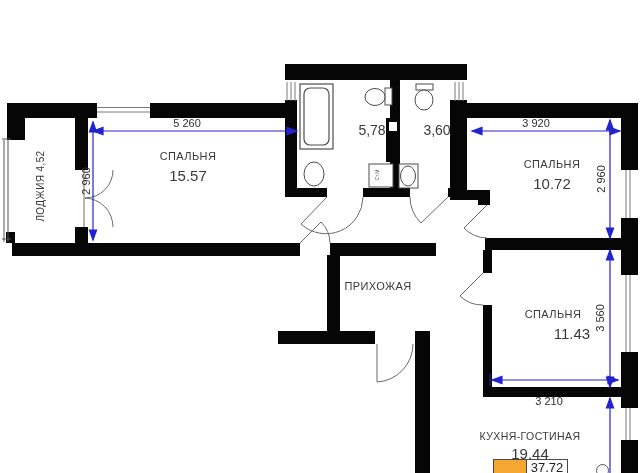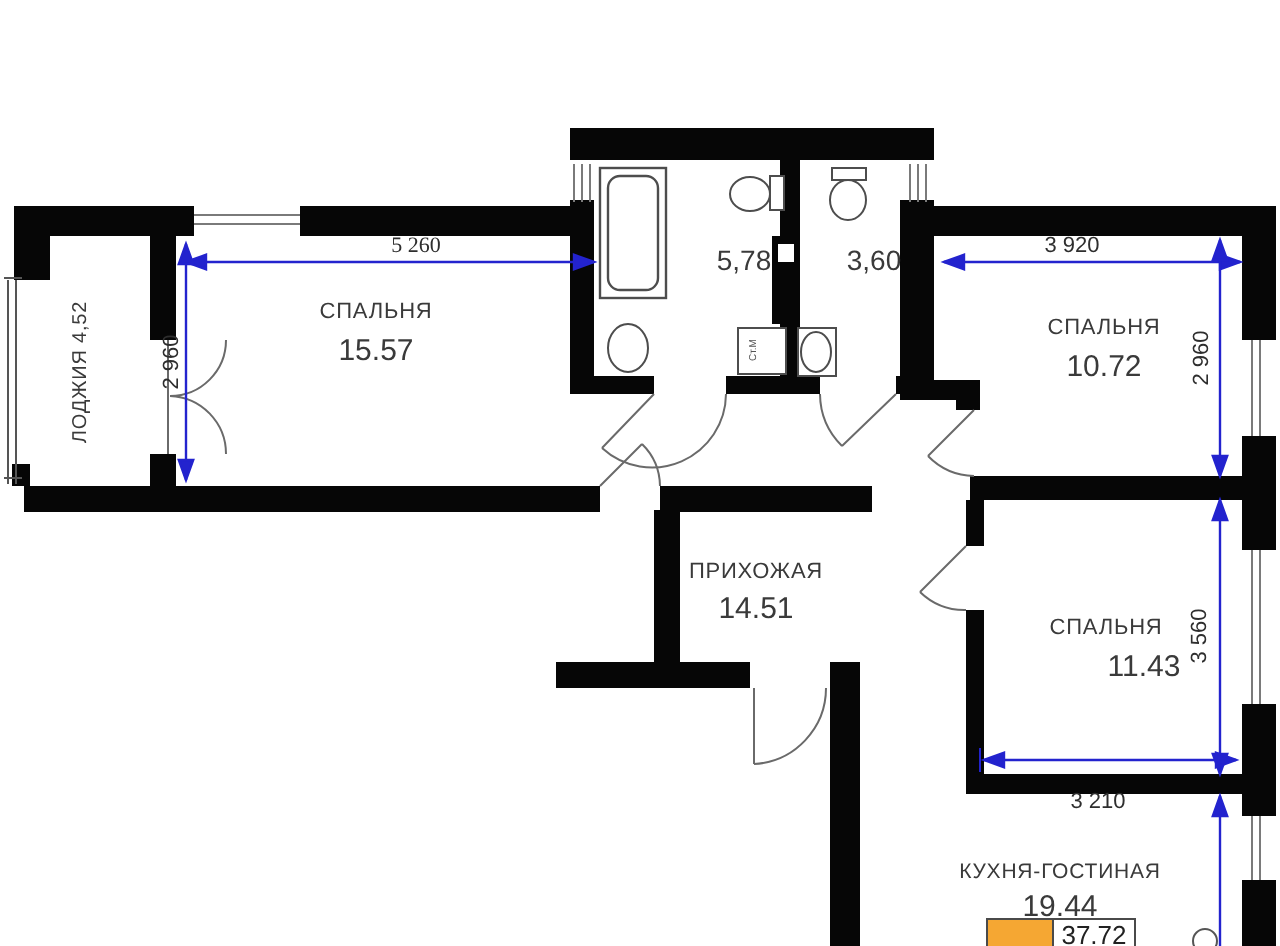--- a/index.html
+++ b/index.html
@@ -176,29 +176,28 @@
   <div class="lbl room-name" style="left:128px;top:150px;width:120px;">СПАЛЬНЯ</div>
   <div class="lbl room-area" style="left:128px;top:167px;width:120px;">15.57</div>
 
   <div class="lbl bath-area" style="left:330px;top:122px;width:60px;">5,78</div>
   <div class="lbl bath-area" style="left:395px;top:122px;width:60px;">3,60</div>
 
   <div class="lbl room-name" style="left:492px;top:158px;width:120px;">СПАЛЬНЯ</div>
   <div class="lbl room-area" style="left:492px;top:175px;width:120px;">10.72</div>
 
   <div class="lbl room-name" style="left:318px;top:280px;width:120px;">ПРИХОЖАЯ</div>
-  <div class="lbl room-area" style="left:318px;top:296px;width:120px;">14.51</div>
 
   <div class="lbl room-name" style="left:493px;top:308px;width:120px;">СПАЛЬНЯ</div>
   <div class="lbl room-area" style="left:512px;top:325px;width:120px;">11.43</div>
 
   <div class="lbl room-name" style="left:450px;top:430px;width:160px;font-size:10.5px;">КУХНЯ-ГОСТИНАЯ</div>
   <div class="lbl room-area" style="left:450px;top:445px;width:160px;">19.44</div>
 
-  <div class="lbl dim" style="left:173px;top:117px;width:70px;font-family:Liberation Serif, serif;">5 260</div>
+  <div class="lbl dim" style="left:152px;top:117px;width:70px;">5 260</div>
   <div class="lbl dim" style="left:501px;top:117px;width:70px;">3 920</div>
   <div class="lbl dim rot" style="left:65px;top:174px;width:44px;height:14px;">2 960</div>
   <div class="lbl dim rot" style="left:580px;top:172px;width:44px;height:14px;">2 960</div>
   <div class="lbl dim rot" style="left:579px;top:311px;width:44px;height:14px;">3 560</div>
   <div class="lbl dim" style="left:514px;top:363px;width:70px;margin-top:32px;">3 210</div>
 
   <div class="washer-lbl">Ст.М</div>
 
   <div class="fixture-circle"></div>
 

